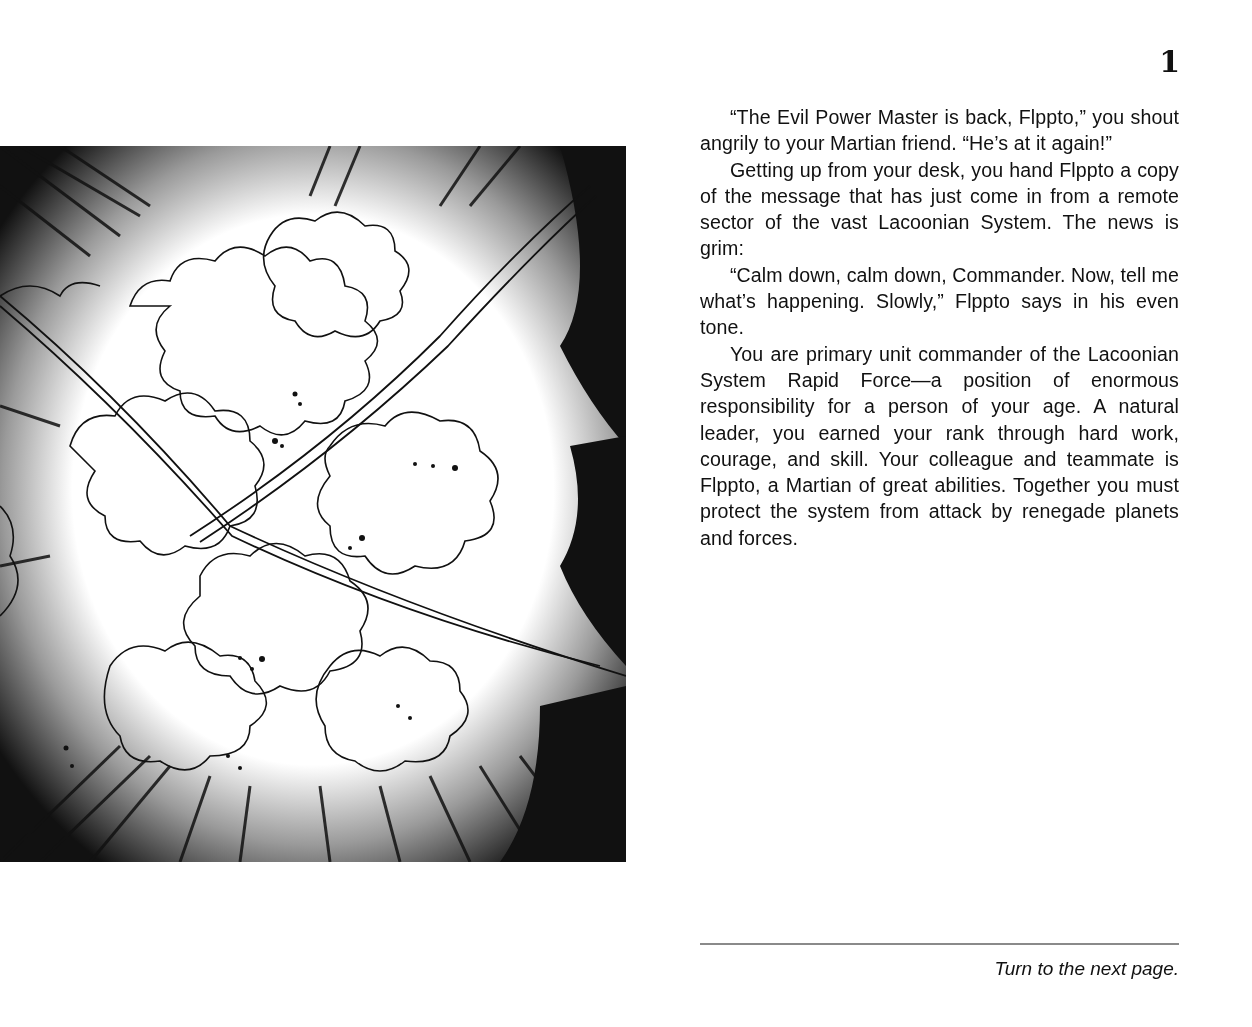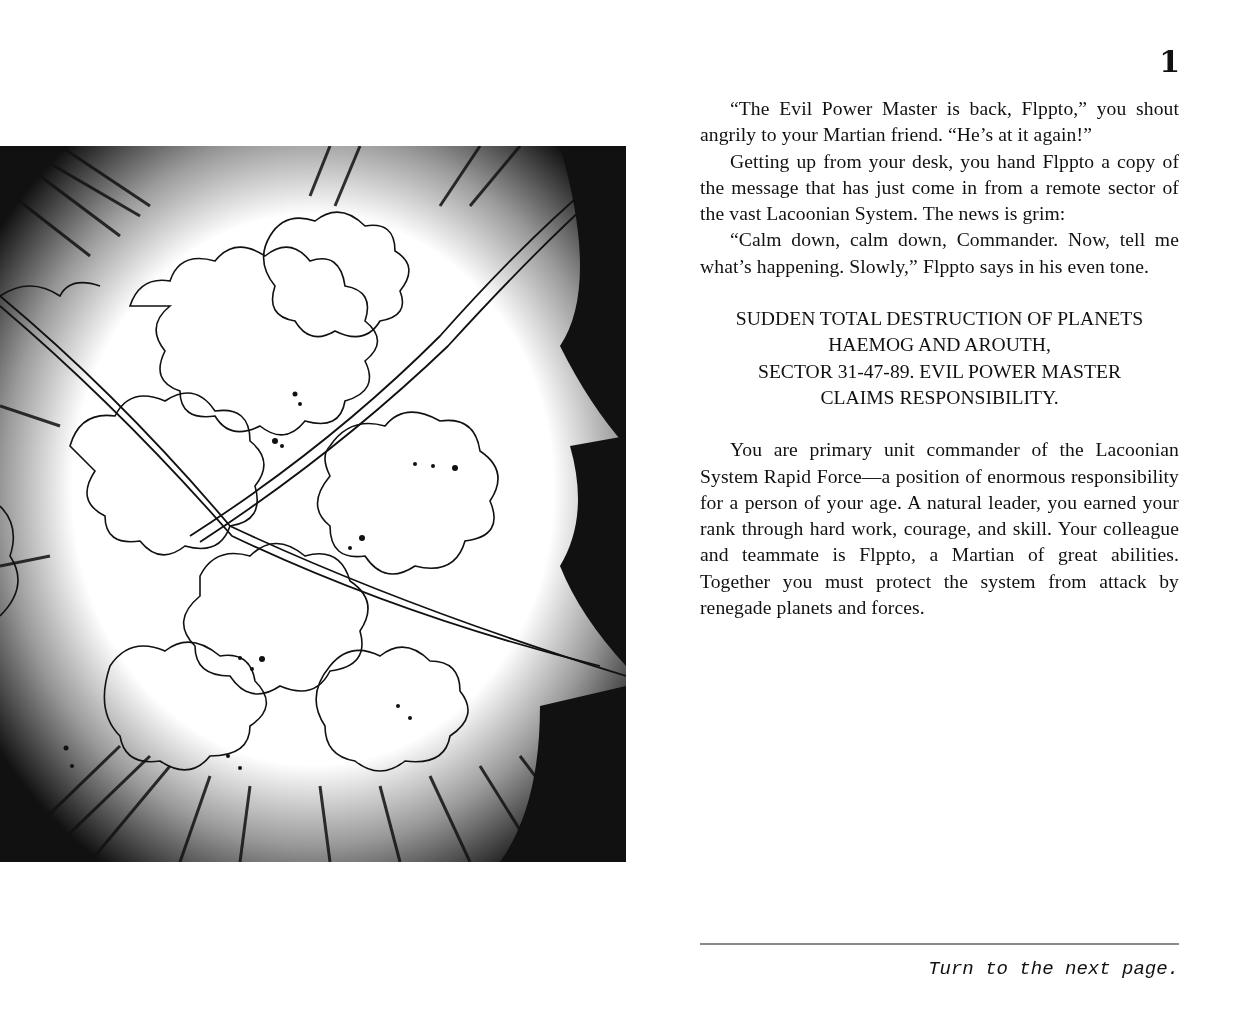--- a/index.html
+++ b/index.html
@@ -34,25 +34,25 @@
       right: 72px;
       top: 42px;
       font-family: "DejaVu Serif", serif;
       font-weight: bold;
       font-size: 30px;
       line-height: 40px;
     }
     .text-col {
       position: absolute;
       left: 700px;
-      top: 96px;
+      top: 104px;
       width: 479px;
       font-size: 19.6px;
       line-height: 26.3px;
-      font-family: Liberation Serif, serif;
+      font-family: Liberation Sans, sans-serif;
     }
     .para {
       margin: 0;
       text-indent: 30px;
       text-align: justify;
       letter-spacing: 0.1px;
     }
     .bulletin {
       margin: 26px 0 26px 0;
       text-align: center;
@@ -65,21 +65,21 @@
       left: 700px;
       top: 943px;
       width: 479px;
       height: 0;
       border-top: 2px solid #8a8a8a;
     }
     .footer-note {
       position: absolute;
       right: 73px;
       top: 956px;
-      font-family: Liberation Mono, monospace;
+      font-family: Liberation Sans, sans-serif;
       font-style: italic;
       font-size: 19px;
       line-height: 26px;
     }
   </style>
 </head>
 <body>
 
 <div class="illustration">
   <svg viewBox="0 0 626 716" xmlns="http://www.w3.org/2000/svg">
@@ -163,24 +163,18 @@
   </svg>
 </div>
 
 <div class="page-number">1</div>
 
 <div class="text-col">
   <p class="para">“The Evil Power Master is back, Flppto,” you shout angrily to your Martian friend. “He’s at it again!”</p>
   <p class="para">Getting up from your desk, you hand Flppto a copy of the message that has just come in from a remote sector of the vast Lacoonian System. The news is grim:</p>
   <p class="para">“Calm down, calm down, Commander. Now, tell me what’s happening. Slowly,” Flppto says in his even tone.</p>
 
-  <div class="bulletin">
-    <div>SUDDEN TOTAL DESTRUCTION OF PLANETS</div>
-    <div>HAEMOG AND AROUTH,</div>
-    <div>SECTOR 31-47-89. EVIL POWER MASTER</div>
-    <div>CLAIMS RESPONSIBILITY.</div>
-  </div>
 
   <p class="para">You are primary unit commander of the Lacoonian System Rapid Force—a position of enormous responsibility for a person of your age. A natural leader, you earned your rank through hard work, courage, and skill. Your colleague and teammate is Flppto, a Martian of great abilities. Together you must protect the system from attack by renegade planets and forces.</p>
 </div>
 
 <div class="footer-rule"></div>
 <div class="footer-note">Turn to the next page.</div>
 
 </body></html>

